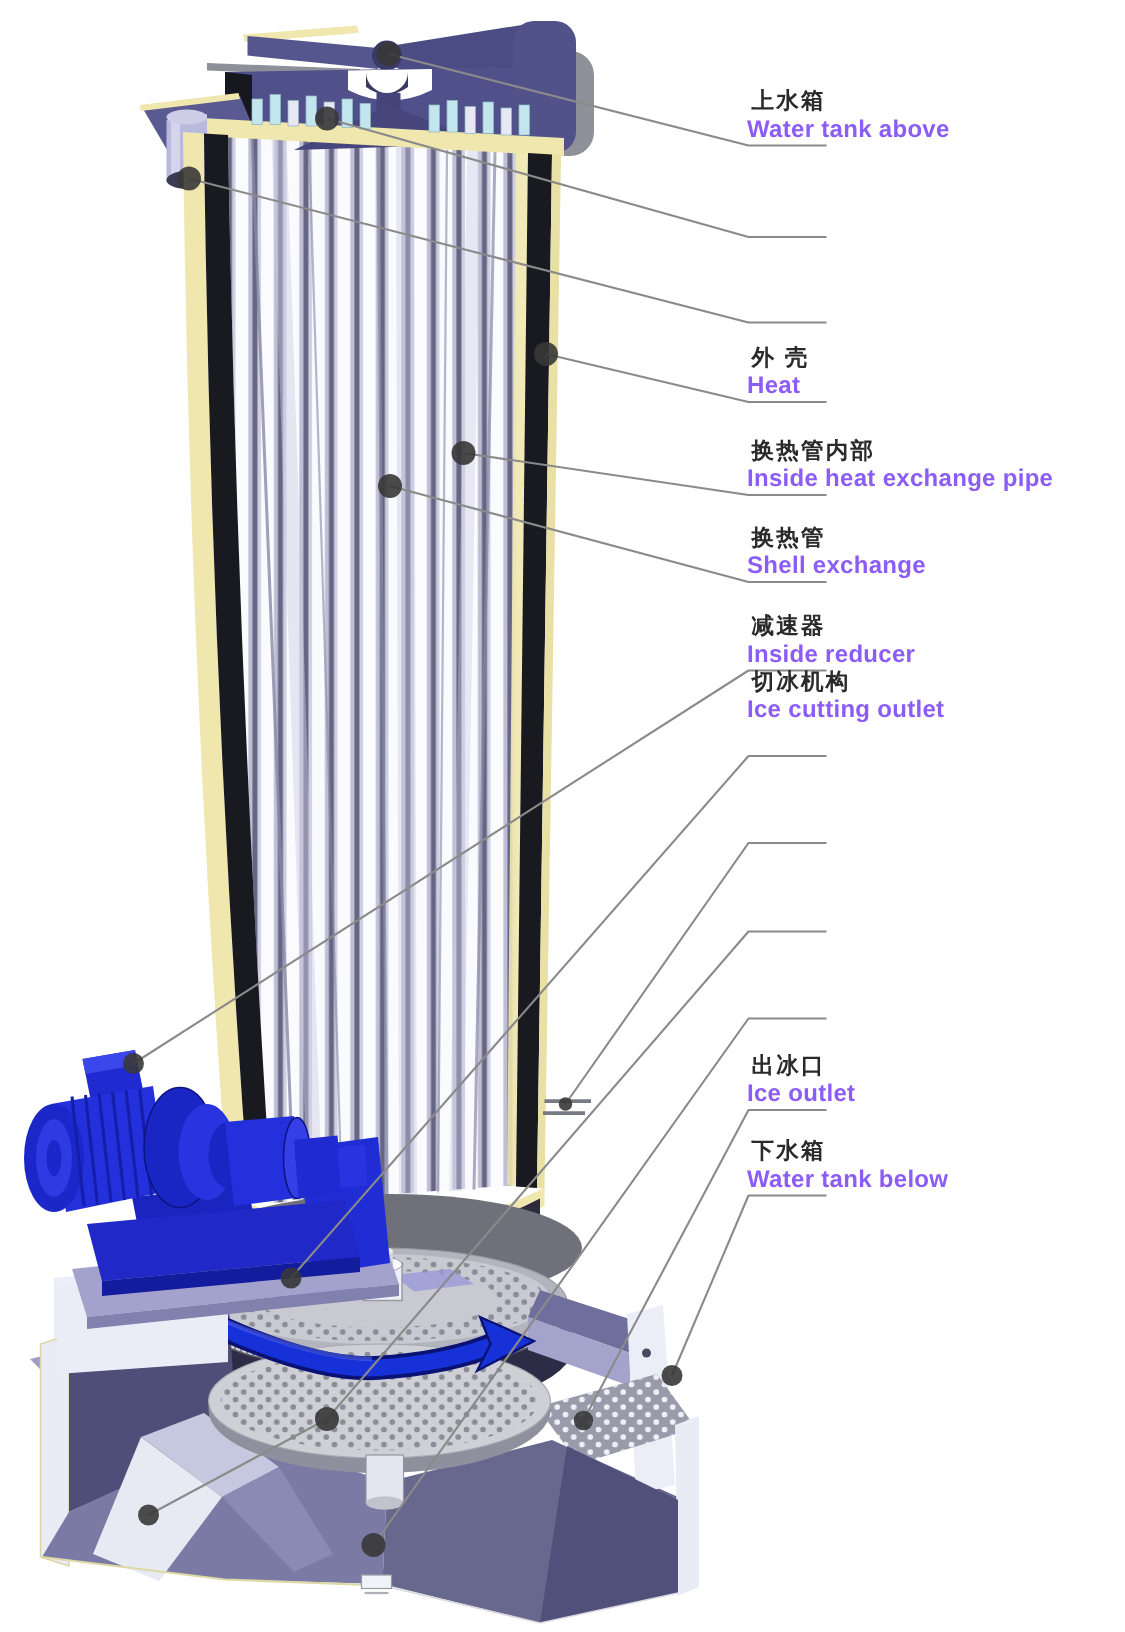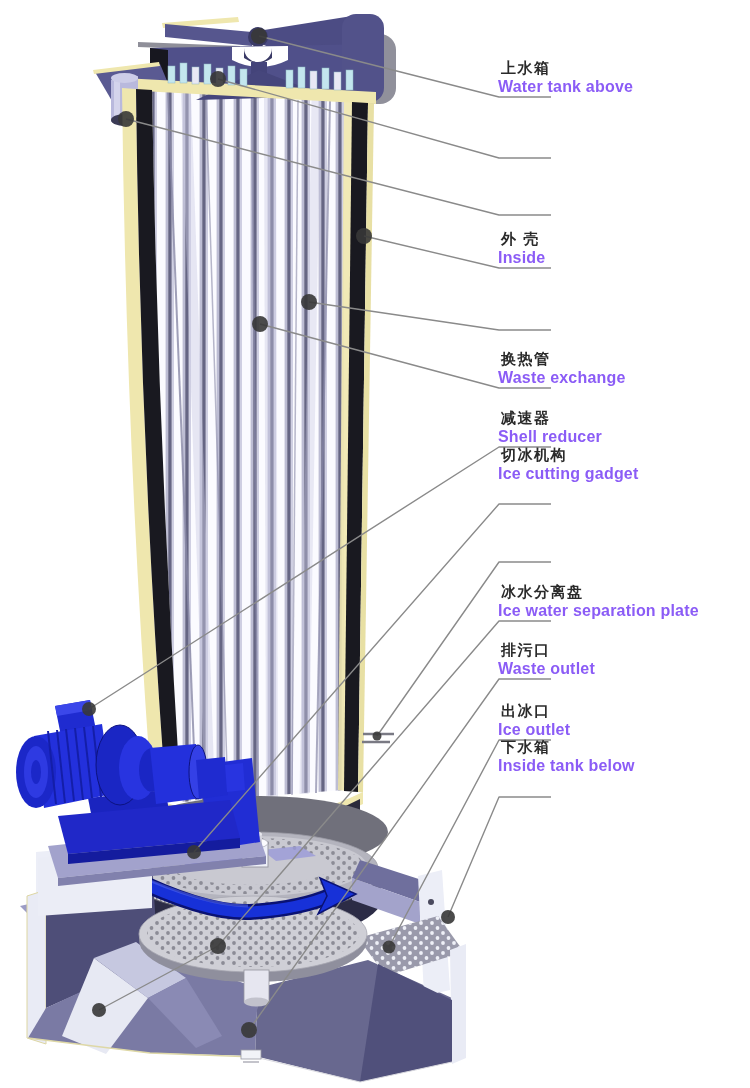--- a/index.html
+++ b/index.html
@@ -239,44 +239,40 @@
     <circle cx="448" cy="917" r="7"></circle>
   </g>
 </svg>
 
   <div class="label" style="top:58px">
     <div class="zh">上水箱</div>
     <div class="en">Water tank above</div>
   </div>
   <div class="label" style="top:229px">
     <div class="zh">外 壳</div>
-    <div class="en">Inside</div>
+    <div class="en">Heat</div>
+  </div>
+  <div class="label" style="top:291px">
+    <div class="zh">换热管内部</div>
+    <div class="en">Inside heat exchange pipe</div>
   </div>
   <div class="label" style="top:349px">
     <div class="zh">换热管</div>
-    <div class="en">Waste exchange</div>
+    <div class="en">Shell exchange</div>
   </div>
   <div class="label" style="top:408px">
     <div class="zh">减速器</div>
-    <div class="en">Shell reducer</div>
+    <div class="en">Inside reducer</div>
   </div>
   <div class="label" style="top:445px">
     <div class="zh">切冰机构</div>
-    <div class="en">Ice cutting gadget</div>
-  </div>
-  <div class="label" style="top:582px">
-    <div class="zh">冰水分离盘</div>
-    <div class="en">Ice water separation plate</div>
-  </div>
-  <div class="label" style="top:640px">
-    <div class="zh">排污口</div>
-    <div class="en">Waste outlet</div>
+    <div class="en">Ice cutting outlet</div>
   </div>
   <div class="label" style="top:701px">
     <div class="zh">出冰口</div>
     <div class="en">Ice outlet</div>
   </div>
-  <div class="label" style="top:737px">
+  <div class="label" style="top:758px">
     <div class="zh">下水箱</div>
-    <div class="en">Inside tank below</div>
+    <div class="en">Water tank below</div>
   </div>
 
 </div>
 
 </body></html>

